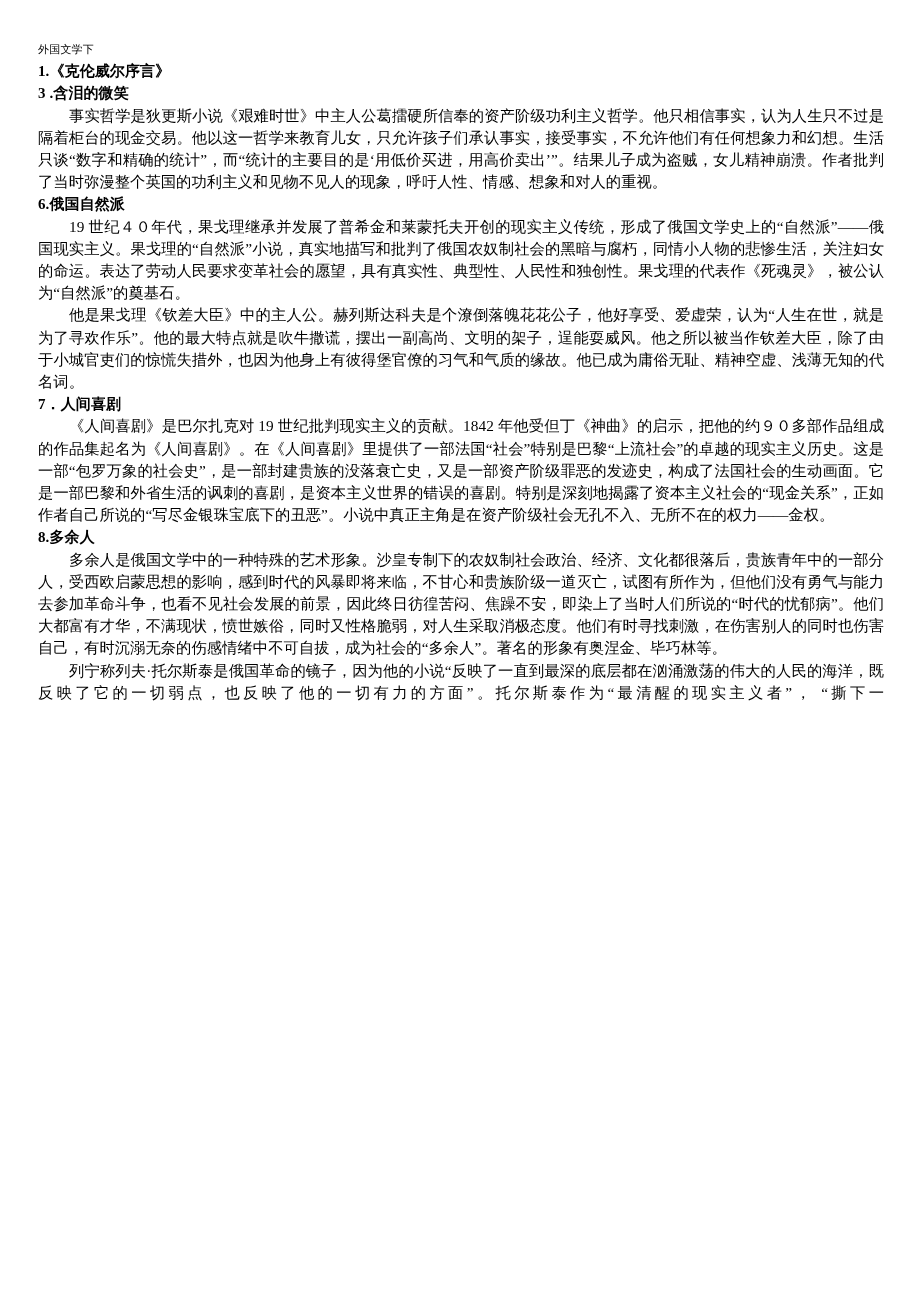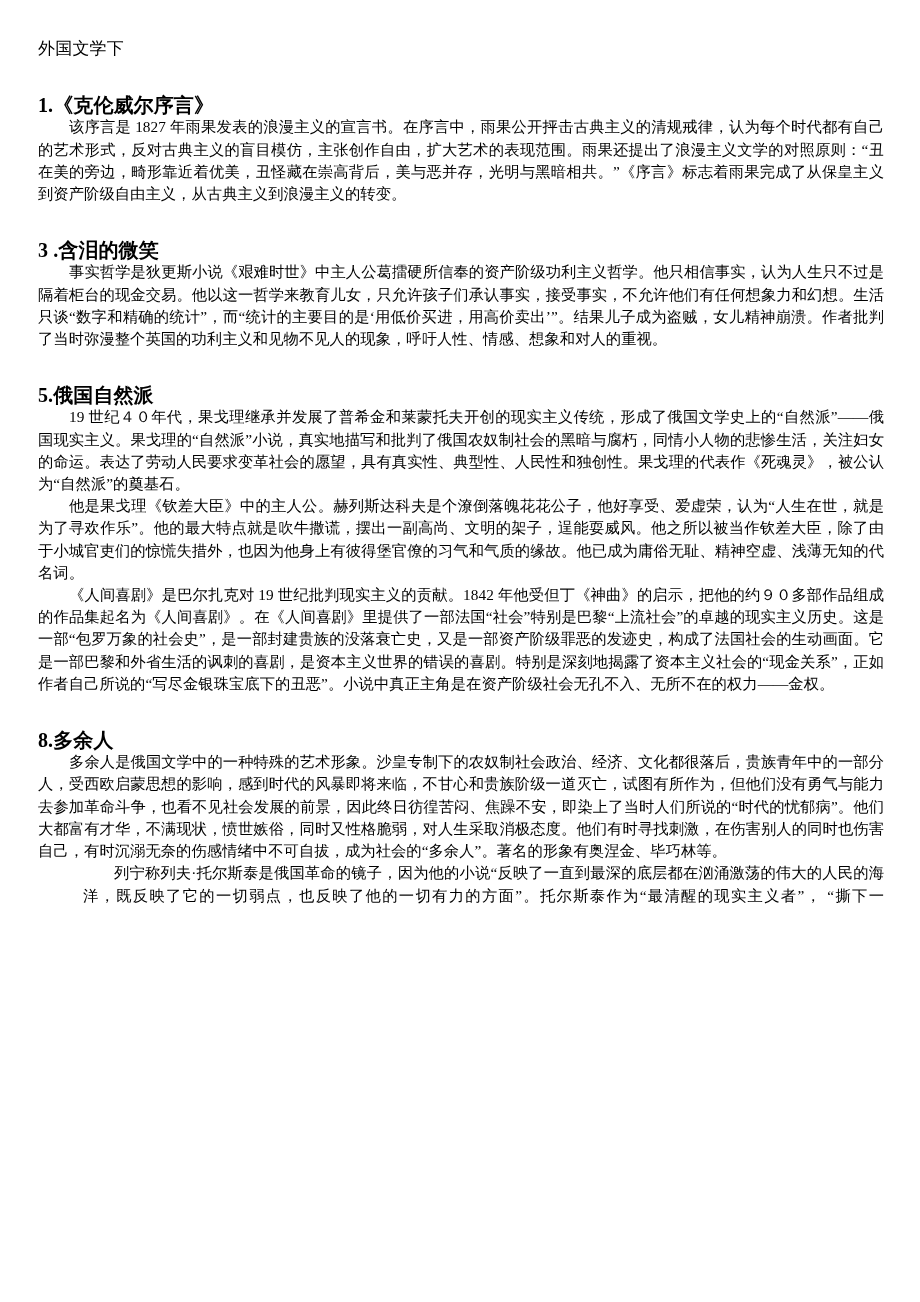--- a/index.html
+++ b/index.html
@@ -19,69 +19,67 @@
     width: 920px;
     height: 1302px;
     background: #ffffff;
     box-sizing: border-box;
     padding: 38px 36px 0 38px;
   }
   .doc-body {
     width: 846px;
   }
   .plain-line {
-    font-size: 17px;
+    font-size: 11px;
     line-height: 22.2px;
     letter-spacing: 0.2px;
     white-space: pre;
   }
   .heading {
-    font-size: 20px;
+    font-size: 15px;
     line-height: 22.2px;
     font-weight: bold;
     white-space: pre;
     letter-spacing: 0.1px;
-    margin-top: 34px;
   }
   .para {
     font-size: 15.3px;
     line-height: 22.2px;
     text-align: justify;
     text-justify: inter-character;
     text-indent: 31px;
     letter-spacing: 0.05px;
     margin: 0;
     word-break: break-all;
   }
   .para.stretch {
     text-align-last: justify;
-    margin-left: 45px;
   }
 </style>
 </head>
 <body>
 
 <div class="page">
   <div class="doc-body">
 
     <div class="plain-line">外国文学下</div>
 
     <div class="heading">1.《克伦威尔序言》</div>
-    <p class="para">该序言是 1827 年雨果发表的浪漫主义的宣言书。在序言中，雨果公开抨击古典主义的清规戒律，认为每个时代都有自己的艺术形式，反对古典主义的盲目模仿，主张创作自由，扩大艺术的表现范围。雨果还提出了浪漫主义文学的对照原则：“丑在美的旁边，畸形靠近着优美，丑怪藏在崇高背后，美与恶并存，光明与黑暗相共。”《序言》标志着雨果完成了从保皇主义到资产阶级自由主义，从古典主义到浪漫主义的转变。</p>
 
 
     <div class="heading">3 .含泪的微笑</div>
 
     <p class="para">事实哲学是狄更斯小说《艰难时世》中主人公葛擂硬所信奉的资产阶级功利主义哲学。他只相信事实，认为人生只不过是隔着柜台的现金交易。他以这一哲学来教育儿女，只允许孩子们承认事实，接受事实，不允许他们有任何想象力和幻想。生活只谈“数字和精确的统计”，而“统计的主要目的是‘用低价买进，用高价卖出’”。结果儿子成为盗贼，女儿精神崩溃。作者批判了当时弥漫整个英国的功利主义和见物不见人的现象，呼吁人性、情感、想象和对人的重视。</p>
 
-    <div class="heading">5.俄国自然派</div>
+    <div class="heading">6.俄国自然派</div>
     <p class="para">19 世纪４０年代，果戈理继承并发展了普希金和莱蒙托夫开创的现实主义传统，形成了俄国文学史上的“自然派”——俄国现实主义。果戈理的“自然派”小说，真实地描写和批判了俄国农奴制社会的黑暗与腐朽，同情小人物的悲惨生活，关注妇女的命运。表达了劳动人民要求变革社会的愿望，具有真实性、典型性、人民性和独创性。果戈理的代表作《死魂灵》，被公认为“自然派”的奠基石。</p>
 
     <p class="para">他是果戈理《钦差大臣》中的主人公。赫列斯达科夫是个潦倒落魄花花公子，他好享受、爱虚荣，认为“人生在世，就是为了寻欢作乐”。他的最大特点就是吹牛撒谎，摆出一副高尚、文明的架子，逞能耍威风。他之所以被当作钦差大臣，除了由于小城官吏们的惊慌失措外，也因为他身上有彼得堡官僚的习气和气质的缘故。他已成为庸俗无耻、精神空虚、浅薄无知的代名词。</p>
 
+    <div class="heading">7．人间喜剧</div>
     <p class="para">《人间喜剧》是巴尔扎克对 19 世纪批判现实主义的贡献。1842 年他受但丁《神曲》的启示，把他的约９０多部作品组成的作品集起名为《人间喜剧》。在《人间喜剧》里提供了一部法国“社会”特别是巴黎“上流社会”的卓越的现实主义历史。这是一部“包罗万象的社会史”，是一部封建贵族的没落衰亡史，又是一部资产阶级罪恶的发迹史，构成了法国社会的生动画面。它是一部巴黎和外省生活的讽刺的喜剧，是资本主义世界的错误的喜剧。特别是深刻地揭露了资本主义社会的“现金关系”，正如作者自己所说的“写尽金银珠宝底下的丑恶”。小说中真正主角是在资产阶级社会无孔不入、无所不在的权力——金权。</p>
 
     <div class="heading">8.多余人</div>
     <p class="para">多余人是俄国文学中的一种特殊的艺术形象。沙皇专制下的农奴制社会政治、经济、文化都很落后，贵族青年中的一部分人，受西欧启蒙思想的影响，感到时代的风暴即将来临，不甘心和贵族阶级一道灭亡，试图有所作为，但他们没有勇气与能力去参加革命斗争，也看不见社会发展的前景，因此终日彷徨苦闷、焦躁不安，即染上了当时人们所说的“时代的忧郁病”。他们大都富有才华，不满现状，愤世嫉俗，同时又性格脆弱，对人生采取消极态度。他们有时寻找刺激，在伤害别人的同时也伤害自己，有时沉溺无奈的伤感情绪中不可自拔，成为社会的“多余人”。著名的形象有奥涅金、毕巧林等。</p>
 
     <p class="para stretch">列宁称列夫·托尔斯泰是俄国革命的镜子，因为他的小说“反映了一直到最深的底层都在汹涌激荡的伟大的人民的海洋，既反映了它的一切弱点，也反映了他的一切有力的方面”。托尔斯泰作为“最清醒的现实主义者”， “撕下一</p>
 
   </div>
 </div>
 

